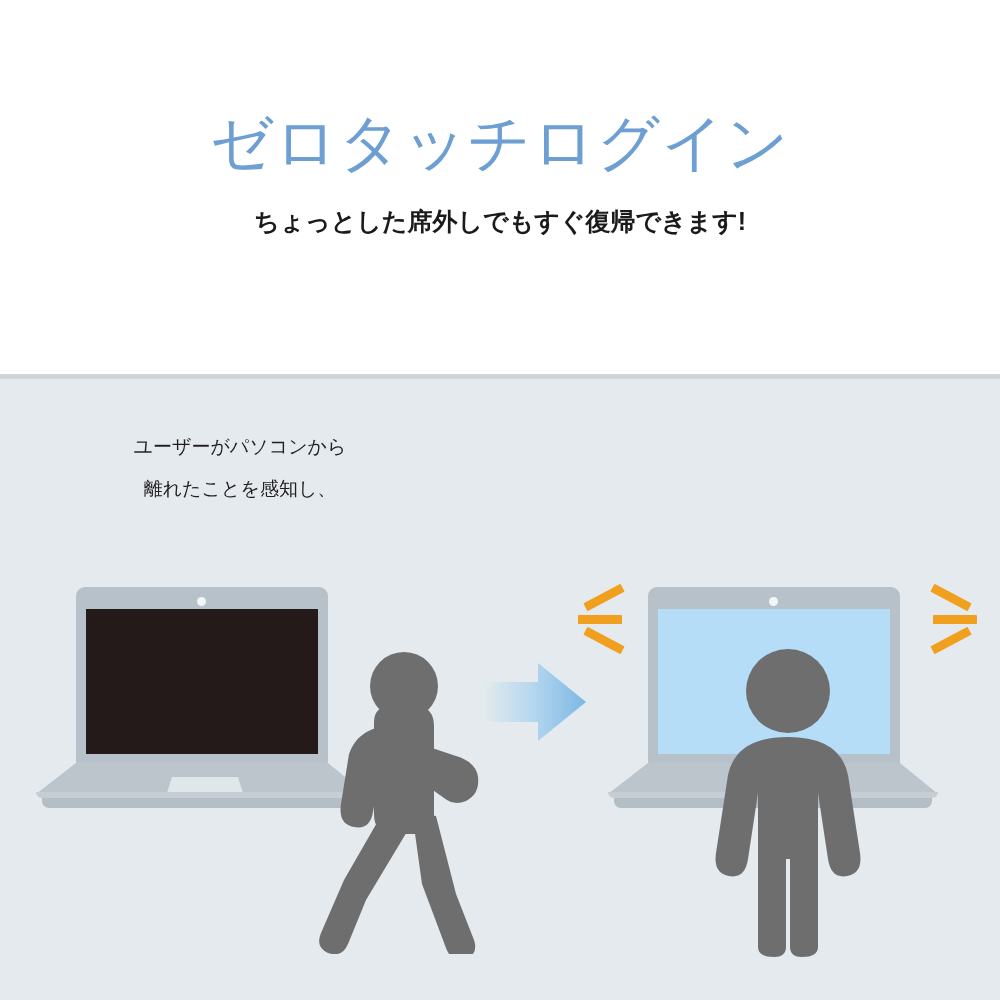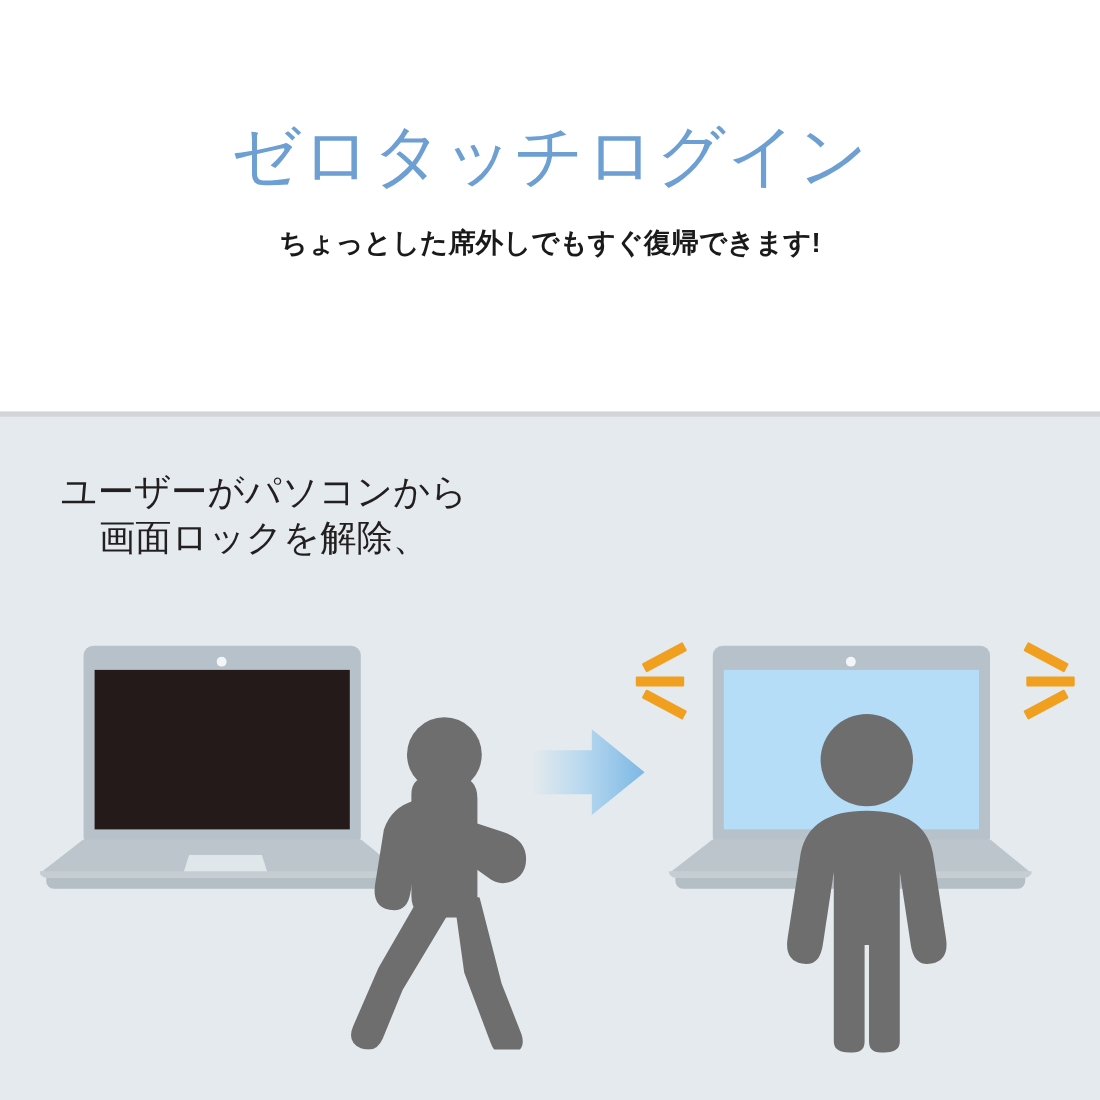--- a/index.html
+++ b/index.html
@@ -73,21 +73,21 @@
     height: 621px;
     background: #e4eaed;
     overflow: hidden;
   }
 
   
   .caption {
     position: absolute;
     text-align: center;
     color: #231f20;
-    font-size: 33px;
+    font-size: 19px;
     line-height: 42px;
     font-weight: 500;
     white-space: nowrap;
   }
   .caption-left  { left: 20px;  top: 47px; width: 440px; }
   .caption-right { left: 540px; top: 47px; width: 460px; }
   .caption span { display: block; }
 
   
   .laptop { position: absolute; }
@@ -154,21 +154,21 @@
     <div class="title">ゼロタッチログイン</div>
     <div class="subtitle">ちょっとした席外しでもすぐ復帰できます!</div>
   </div>
 
   <div class="panel-topline"></div>
 
   <div class="panel">
 
     <div class="caption caption-left">
       <span>ユーザーがパソコンから</span>
-      <span>画面ロックを解除、</span>
+      <span>離れたことを感知し、</span>
     </div>
 
 
     <div class="laptop" style="left:36px; top:208px; width:330px; height:215px;">
 
       <div class="lid" style="left:40px; top:0px; width:252px; height:177px;"></div>
       <div class="webcam" style="left:161px; top:10px;"></div>
       <div class="screen off" style="left:50px; top:22px; width:232px; height:145px;"></div>
 
       <svg class="base-deck" style="left:0px; top:176px; width:330px; height:31px; background:none;" viewBox="0 0 330 31" preserveAspectRatio="none">

